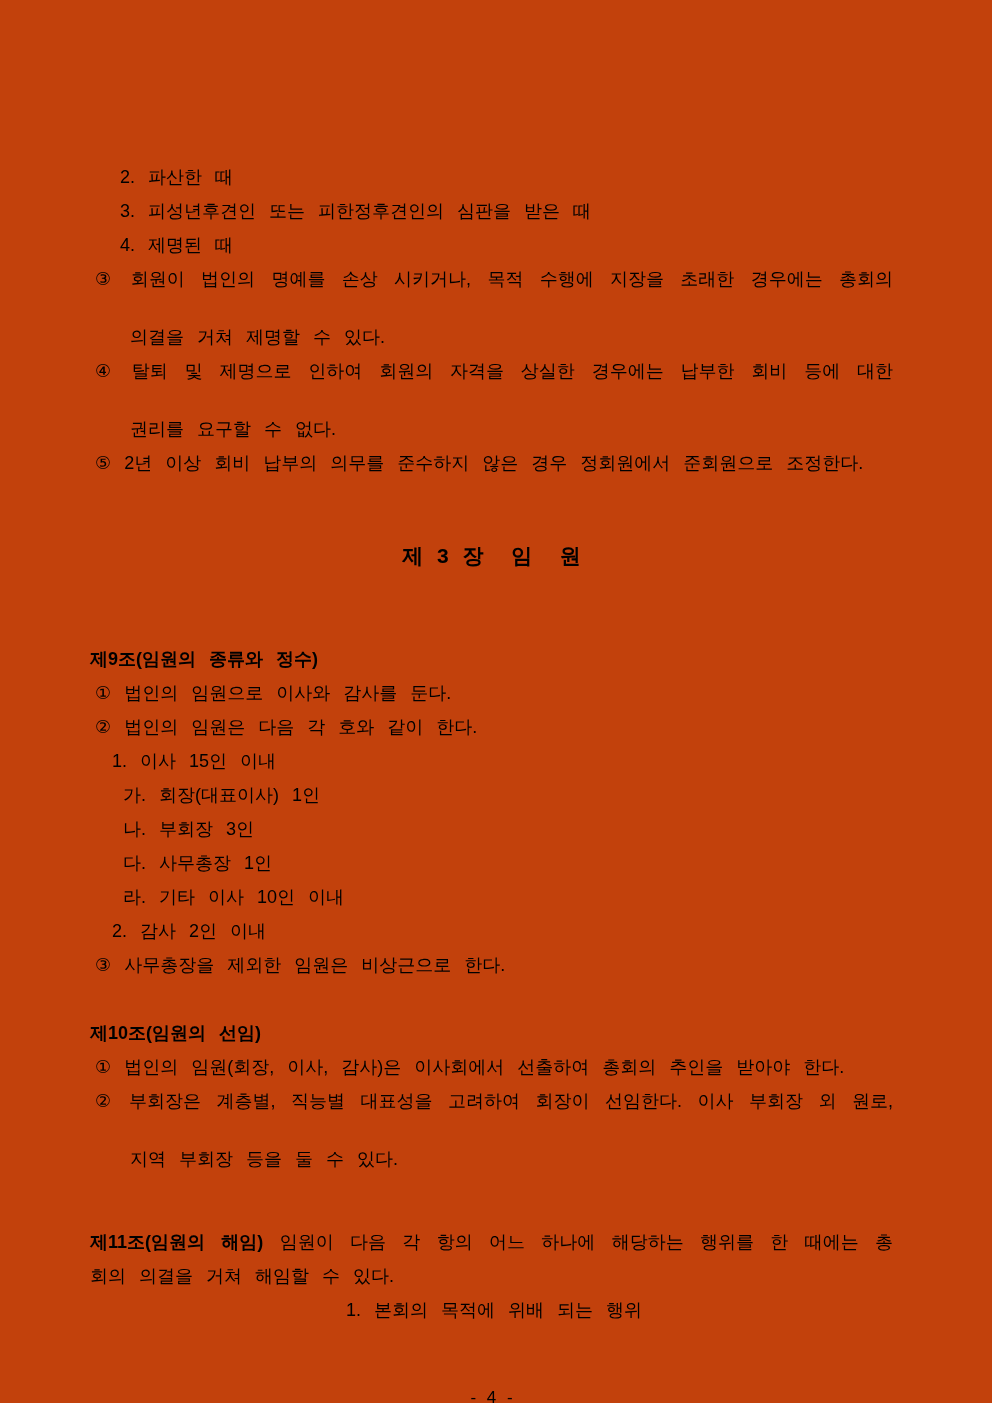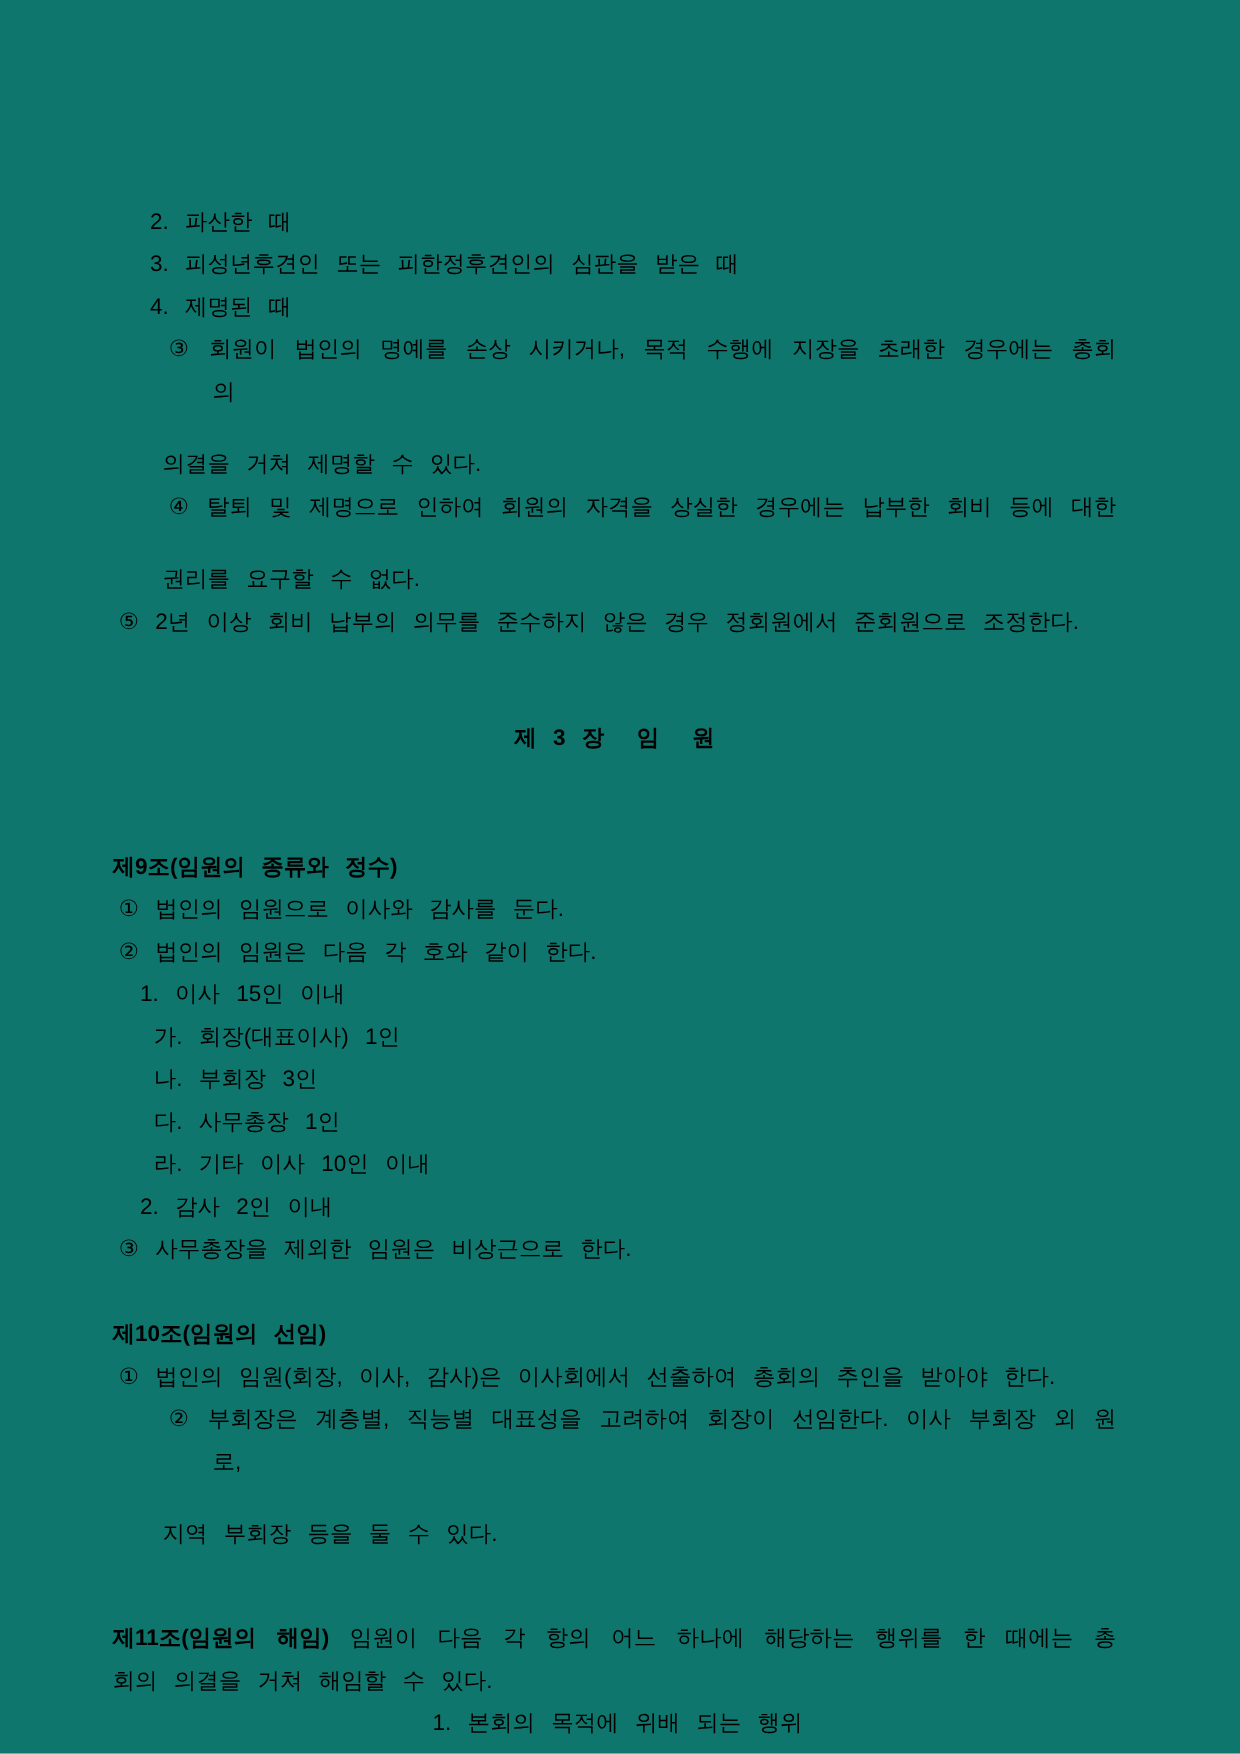--- a/index.html
+++ b/index.html
@@ -6,21 +6,21 @@
     margin: 0;
     padding: 0;
     background: #ffffff;
     color: #000000;
     font-family: "Liberation Sans", "DejaVu Sans", sans-serif;
   }
   #page {
     position: relative;
     width: 992px;
     height: 1403px;
-    background: #0f766e;
+    background: #c2410c;
     overflow: hidden;
   }
   #doc {
     position: absolute;
     left: 90px;
     top: 160px;
     width: 803px;
     font-size: 18px;
     line-height: 34px;
     word-spacing: 8px;
@@ -34,29 +34,29 @@
   .item-l1 { padding-left: 22px; }
   
   .item-l3 { padding-left: 33px; }
   
   .item-l0 { padding-left: 5px; text-align: center; }
 
   
   .circled { padding-left: 40px; text-indent: -35px; }
   .circled-just {
     padding-left: 40px; text-indent: -35px;
-    text-align: justify; text-align-last: justify; margin-left: 40px;
+    text-align: justify; text-align-last: justify;
   }
   
   .cont { padding-left: 40px; margin-top: 24px; }
 
   
   .chapter {
     margin-top: 56px;
-    font-size: 18px;
+    font-size: 21px;
     line-height: 40px;
     font-weight: bold;
     text-align: center;
     white-space: pre;
     word-spacing: 8px;
   }
   
   .article { font-weight: bold; margin-top: 34px; }
   .chapter + .article { margin-top: 66px; }
 

